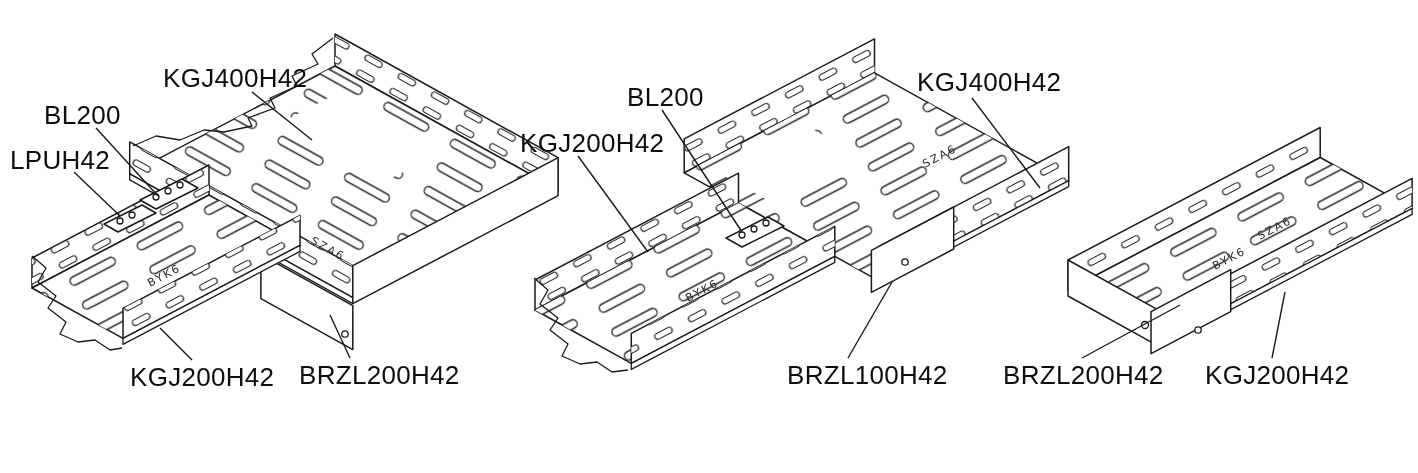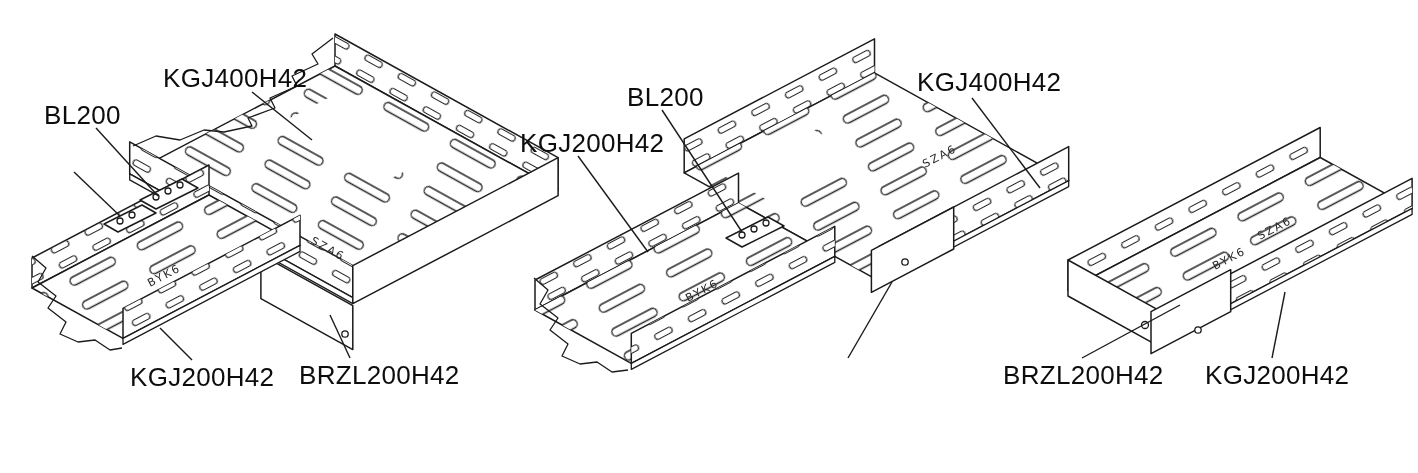--- a/index.html
+++ b/index.html
@@ -114,22 +114,24 @@
       <line x1="578" y1="156" x2="648" y2="252"></line>
       <line x1="972" y1="98" x2="1040" y2="188"></line>
       <line x1="848" y1="358" x2="892" y2="282"></line>
       <line x1="1082" y1="358" x2="1180" y2="305"></line>
       <line x1="1272" y1="358" x2="1285" y2="292"></line>
     </g>
   </svg>
 
   <div class="lbl" style="left:163px;top:64px">KGJ400H42</div>
   <div class="lbl" style="left:44px;top:101px">BL200</div>
+  <div class="lbl" style="left:10px;top:146px">LPUH42</div>
   <div class="lbl" style="left:130px;top:363px">KGJ200H42</div>
   <div class="lbl" style="left:299px;top:361px">BRZL200H42</div>
 
   <div class="lbl" style="left:627px;top:83px">BL200</div>
   <div class="lbl" style="left:520px;top:129px">KGJ200H42</div>
   <div class="lbl" style="left:917px;top:68px">KGJ400H42</div>
+  <div class="lbl" style="left:787px;top:361px">BRZL100H42</div>
 
   <div class="lbl" style="left:1003px;top:361px">BRZL200H42</div>
   <div class="lbl" style="left:1205px;top:361px">KGJ200H42</div>
 </div>
 
 </body></html>

